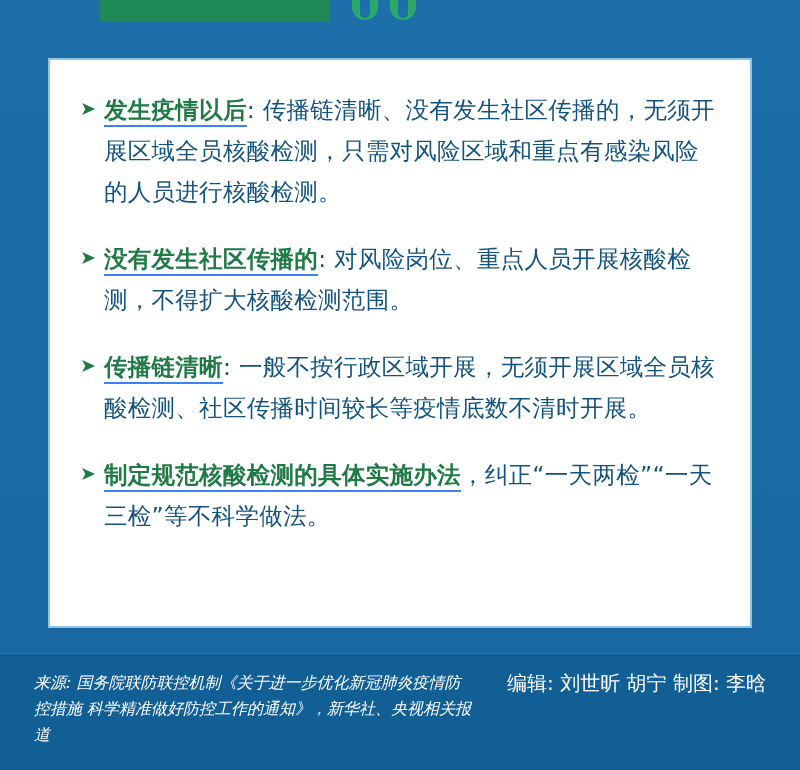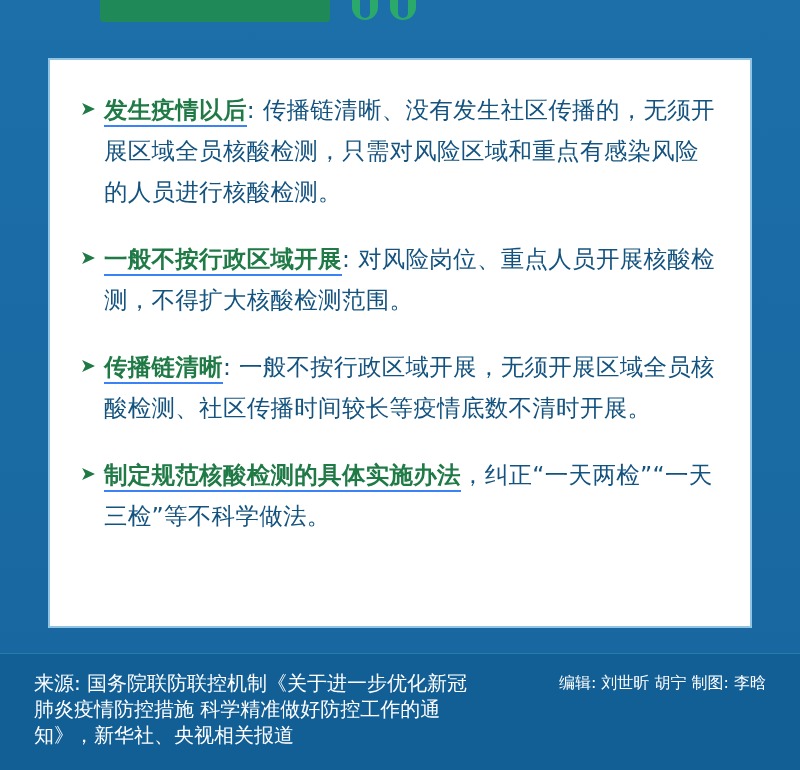--- a/index.html
+++ b/index.html
@@ -119,30 +119,31 @@
     height: 100%;
     padding: 18px 34px 0 34px;
     box-sizing: border-box;
   }
   .source {
     position: absolute;
     left: 34px;
     top: 16px;
     width: 440px;
     color: #ffffff;
-    font-size: 20px;
+    font-size: 16px;
     line-height: 26px;
     font-family: "DejaVu Sans", "Liberation Sans", sans-serif;
+    font-style: italic;
   }
   .credits {
     position: absolute;
     right: 34px;
     top: 16px;
     color: #ffffff;
-    font-size: 16px;
+    font-size: 20px;
     line-height: 26px;
     text-align: center;
     font-family: "DejaVu Sans", "Liberation Sans", sans-serif;
   }
 </style>
 </head>
 <body>
 
 <div class="poster">
 
@@ -160,21 +161,21 @@
       <div class="item">
         <span class="bullet">➤</span>
         <div class="text">
           <span class="hl">发生疫情以后</span><span>: 传播链清晰、没有发生社区传播的，无须开展区域全员核酸检测，只需对风险区域和重点有感染风险的人员进行核酸检测。</span>
         </div>
       </div>
 
       <div class="item">
         <span class="bullet">➤</span>
         <div class="text">
-          <span class="hl">一般不按行政区域开展</span><span>: 对风险岗位、重点人员开展核酸检测，不得扩大核酸检测范围。</span>
+          <span class="hl">没有发生社区传播的</span><span>: 对风险岗位、重点人员开展核酸检测，不得扩大核酸检测范围。</span>
         </div>
       </div>
 
       <div class="item">
         <span class="bullet">➤</span>
         <div class="text">
           <span class="hl">传播链清晰</span><span>: 一般不按行政区域开展，无须开展区域全员核酸检测、社区传播时间较长等疫情底数不清时开展。</span>
         </div>
       </div>
 

